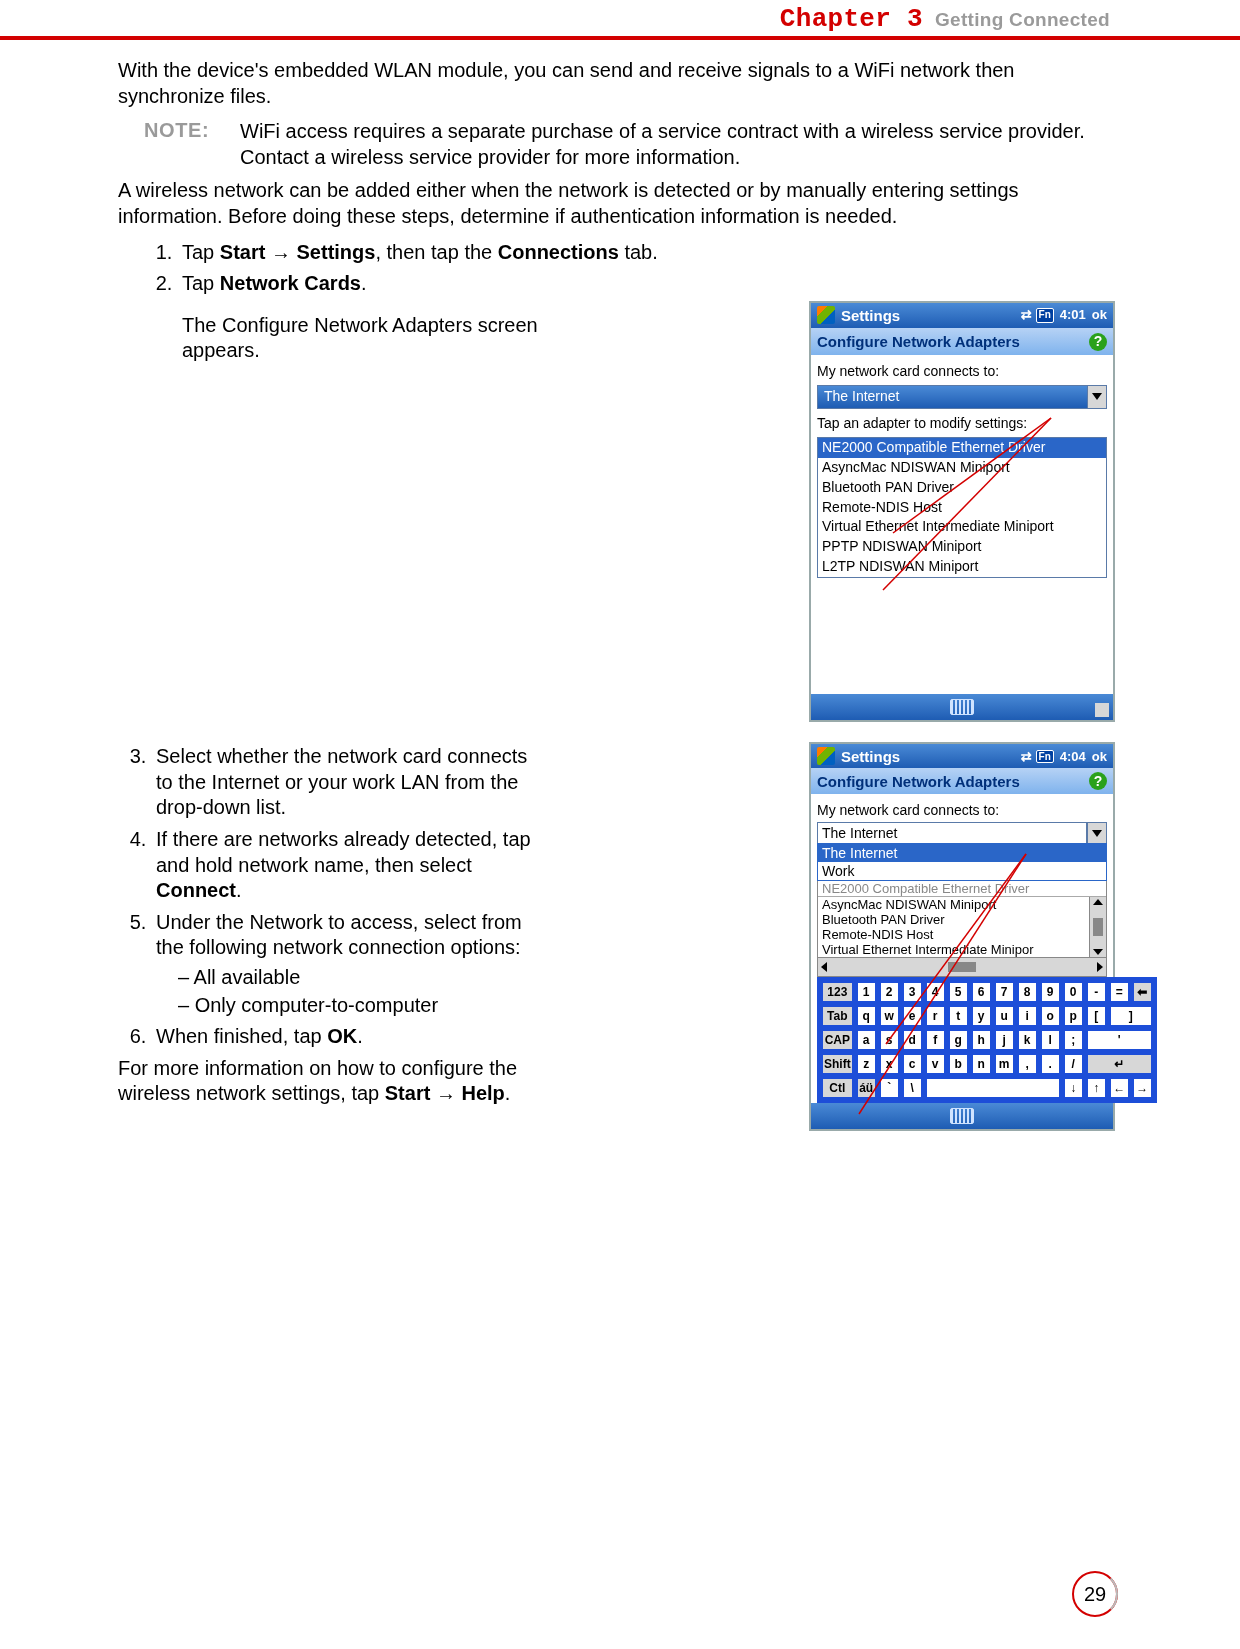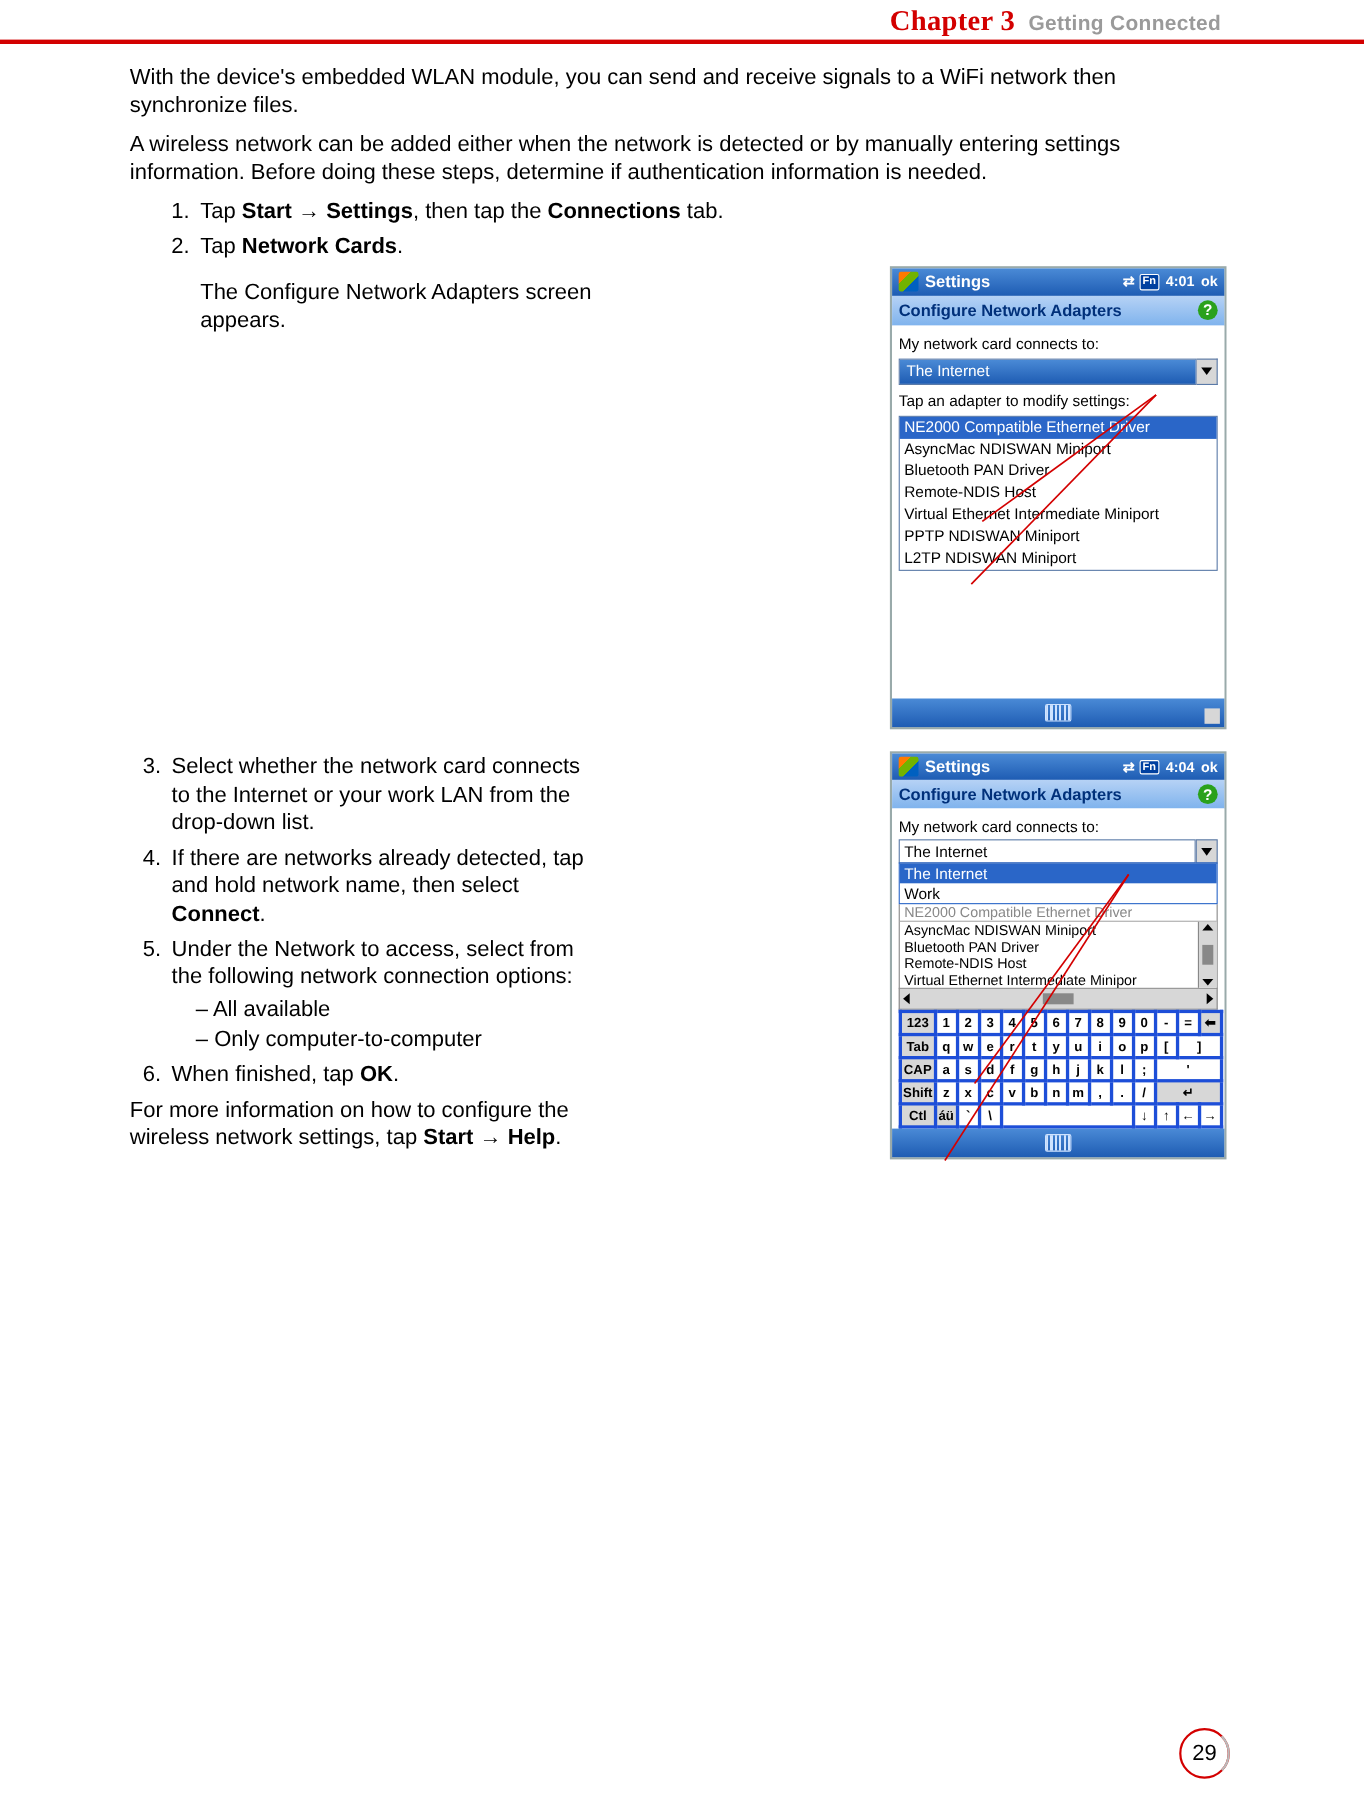--- a/index.html
+++ b/index.html
@@ -8,21 +8,21 @@
     height:1649px;
     font-family:Arial,Helvetica,sans-serif;
     font-size:20px;
     color:#000;
     position:relative;
   }
   .header{
     display:flex;justify-content:flex-end;align-items:baseline;
     padding:4px 130px 2px 0;font-weight:bold;letter-spacing:0.3px;
   }
-  .header .chap{color:#d30000;font-family:Liberation Serif, serif;font-size:26px;}
+  .header .chap{color:#d30000;font-family:Liberation Mono, monospace;font-size:26px;}
   .header .title{color:#9a9a9a;font-size:19px;margin-left:12px;}
   .redbar{height:4px;background:#d30000;margin:0 0 18px 0;}
   .content{padding:0 125px 0 118px;}
   .h3{font-weight:bold;font-style:italic;margin:10px 0 6px 0;font-size:21px;}
   p{margin:0 0 10px 0;line-height:1.28;}
   .note-row{display:flex;margin:6px 0 8px 26px;}
   .note-lbl{color:#9a9a9a;font-weight:bold;letter-spacing:0.6px;min-width:96px;}
   .note-txt{flex:1;line-height:1.28;}
   ol.main{margin:6px 0 0 26px;padding-left:34px;}
   ol.main>li{margin:0 0 6px 0;padding-left:4px;line-height:1.28;}
@@ -75,39 +75,43 @@
   .adapter2 .scr .dn{border-top:6px solid #000;margin-bottom:2px;}
   .adapter2 .scr .thumb{width:10px;height:18px;background:#888;}
   .hscroll{display:flex;border:1px solid #888;border-top:none;height:18px;background:#d7d7d7;align-items:center;}
   .hscroll .tr{width:0;height:0;border-top:5px solid transparent;border-bottom:5px solid transparent;}
   .hscroll .lft{border-right:6px solid #000;margin-left:3px;}
   .hscroll .rgt{border-left:6px solid #000;margin-right:3px;}
   .hscroll .track{flex:1;display:flex;justify-content:center;}
   .hscroll .thumb{width:28px;height:10px;background:#888;}
   
   table.kb{border-collapse:collapse;width:100%;background:#fff;}
-  table.kb td{border:3px solid #1d4ed8;text-align:center;font-size:12px;font-weight:bold;height:18px;padding:0 1px;min-width:15px;}
+  table.kb td{border:6px solid #1d4ed8;text-align:center;font-size:12px;font-weight:bold;height:18px;padding:0 1px;min-width:15px;}
   td.lab{background:#d7d7d7;font-size:11px;}
   
   .pagenum{position:absolute;right:120px;bottom:30px;width:50px;height:50px;}
   .pagenum svg{display:block;}
   .pagenum .n{position:absolute;left:0;top:0;width:50px;height:50px;display:flex;align-items:center;justify-content:center;font-size:20px;color:#000;}
 </style>
 </head>
 <body>
 
 <div class="header">
   <span class="chap">Chapter 3</span>
   <span class="title">Getting Connected</span>
 </div>
 <div class="redbar"></div>
 
 <div class="content">
   <p>With the device's embedded WLAN module, you can send and receive signals to a WiFi network then synchronize files.</p>
 
+  <div class="note-row">
+    <div class="note-lbl">NOTE:</div>
+    <div class="note-txt">WiFi access requires a separate purchase of a service contract with a wireless service provider. Contact a wireless service provider for more information.</div>
+  </div>
 
   <p>A wireless network can be added either when the network is detected or by manually entering settings information. Before doing these steps, determine if authentication information is needed.</p>
 
   <ol class="main">
     <li>
       <span>Tap </span><b>Start</b><span> → </span><b>Settings</b><span>, then tap the </span><b>Connections</b><span> tab.</span>
     </li>
     <li>
       <span>Tap </span><b>Network Cards</b><span>.</span>
       <div class="two-col">

